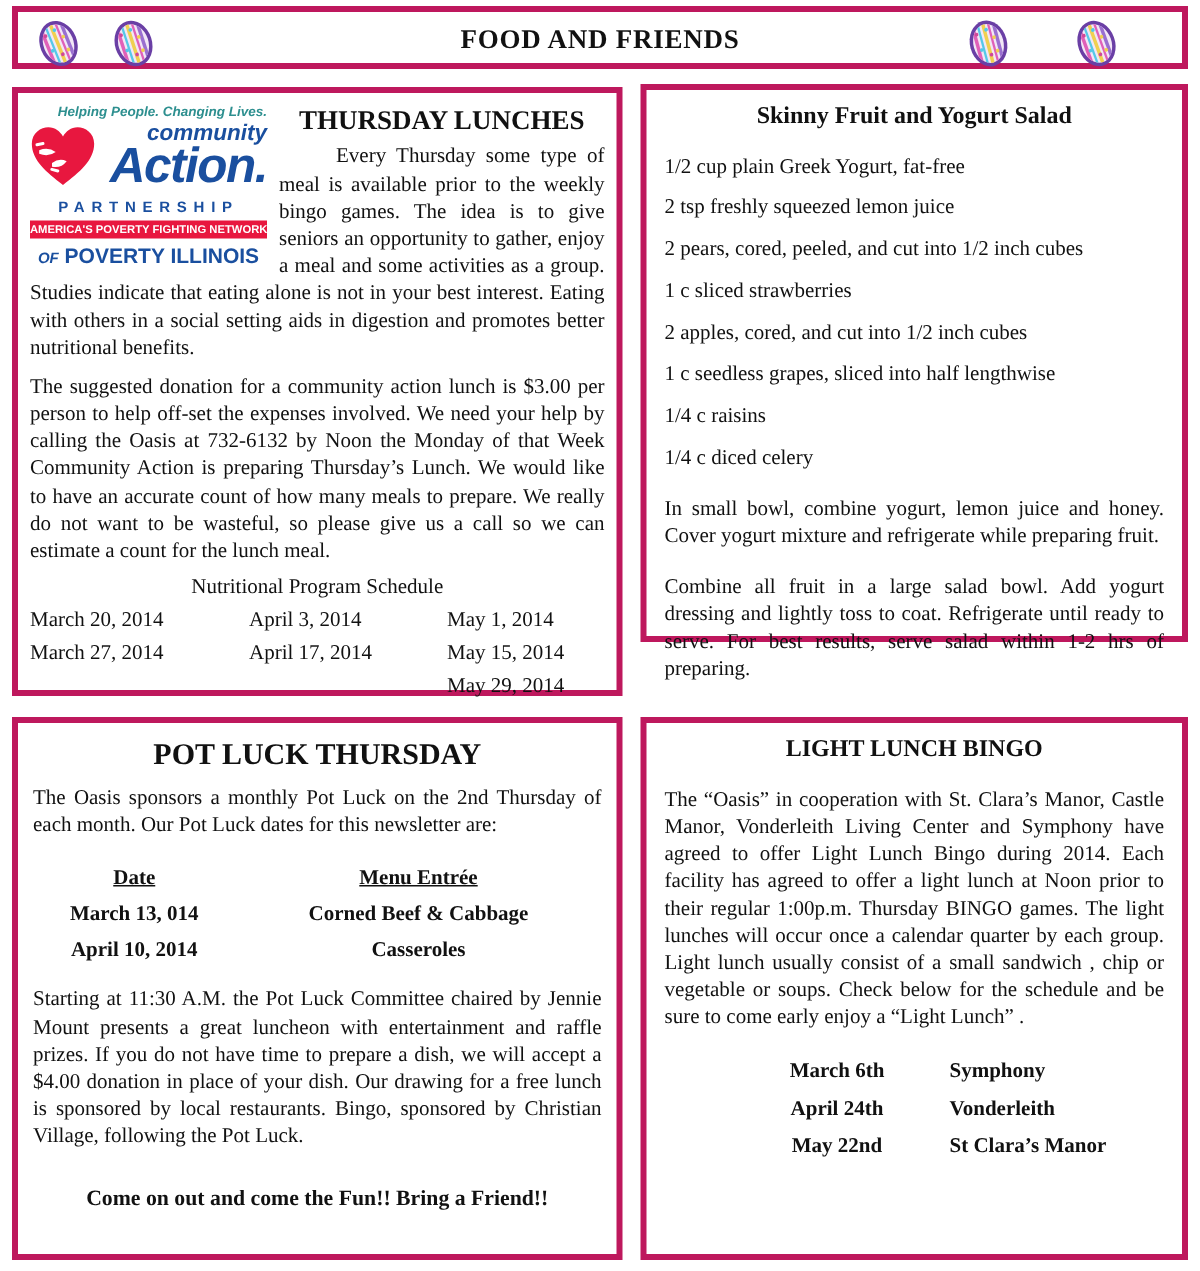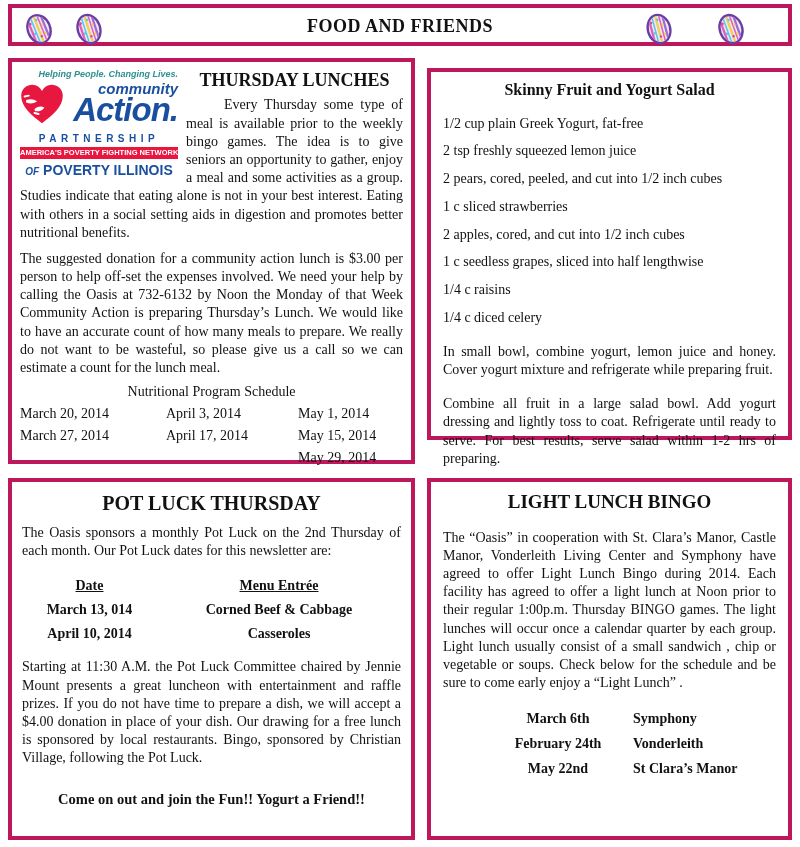--- a/index.html
+++ b/index.html
@@ -38,42 +38,42 @@
   .ca-central{color:#1a4f9f;font-weight:bold;font-size:14px;text-align:center;
               margin-top:2px;white-space:nowrap;}
   .ca-central .of{font-size:10px;font-style:italic;}
   .tl-p1{text-indent:38px;margin:0 0 8px 0;font-family:Liberation Serif, serif;}
   .tl-p2{margin:0 0 6px 0;}
   .nps-title{text-align:center;margin:4px 0 2px 0;}
   .nps-row{display:grid;grid-template-columns:146px 132px 1fr;text-align:left;
            line-height:22px;}
 
   
-  .rc{left:427px;top:68px;width:365px;height:372px;}
+  .rc{left:427px;top:56px;width:365px;height:372px;}
   .rc .content{padding:6px 12px;}
   .rc-title{font-size:16px;margin-bottom:14px;}
   .rc-ing{text-align:left;margin-bottom:9.5px;}
   .rc-step{margin-top:16px;}
 
   
   .pl{left:8px;top:478px;width:407px;height:362px;}
   .pl .content{padding:6px 10px;}
   .pl-title{font-size:20px;margin-bottom:8px;}
   .pl-intro{margin:0 0 14px 0;}
   .pl-table{margin:8px 0 12px 0;font-weight:bold;}
   .pl-row{display:grid;grid-template-columns:135px 1fr;text-align:center;
           line-height:24px;}
   .pl-head span{text-decoration:underline;}
   .pl-para{margin:10px 0 0 0;}
   .pl-footer{text-align:center;font-weight:bold;margin-top:22px;font-size:14.5px;}
 
   
   .lb{left:427px;top:478px;width:365px;height:362px;}
   .lb .content{padding:6px 12px;}
-  .lb-title{font-size:19px;margin-bottom:10px;}
+  .lb-title{font-size:16px;margin-bottom:10px;}
   .lb-sched-title{text-align:center;font-weight:bold;margin:14px 0 4px 0;}
   .ll-row{display:grid;grid-template-columns:150px 1fr;padding-left:40px;
           font-weight:bold;line-height:25px;}
   .ll-row .ll-date{text-align:center;}
   .ll-row .ll-name{text-align:left;}
 </style>
 </head>
 <body>
 
 <div class="page">
@@ -259,34 +259,34 @@
         <div class="pl-row">
           <span>March 13, 014</span>
           <span>Corned Beef &amp; Cabbage</span>
         </div>
         <div class="pl-row">
           <span>April 10, 2014</span>
           <span>Casseroles</span>
         </div>
       </div>
       <p class="pl-para">Starting at 11:30 A.M. the Pot Luck Committee chaired by Jennie Mount presents a great luncheon with entertainment and raffle prizes.  If you do not have time to prepare a dish, we will accept a $4.00 donation in place of your dish.  Our drawing for a free lunch is sponsored by local restaurants.  Bingo, sponsored by Christian Village, following the Pot Luck.</p>
-      <div class="pl-footer">Come on out and join the Fun!!  Yogurt a Friend!!</div>
+      <div class="pl-footer">Come on out and come the Fun!!  Bring a Friend!!</div>
     </div>
   </div>
 
   <div class="box lb">
     <div class="content">
       <div class="box-title lb-title">LIGHT LUNCH BINGO</div>
       <p>The “Oasis” in cooperation with St. Clara’s Manor,  Castle Manor, Vonderleith Living Center and Symphony have agreed to offer Light Lunch Bingo during 2014.  Each facility has agreed to offer a light lunch at Noon prior to their regular 1:00p.m. Thursday  BINGO games.  The light lunches will occur once a calendar quarter by each group.  Light lunch usually consist of a small    sandwich , chip or vegetable or soups.  Check below for the schedule and be sure to come early enjoy a “Light Lunch” .</p>
       <div class="ll-row">
         <span class="ll-date">March 6th</span>
         <span class="ll-name">Symphony</span>
       </div>
       <div class="ll-row">
-        <span class="ll-date">February 24th</span>
+        <span class="ll-date">April 24th</span>
         <span class="ll-name">Vonderleith</span>
       </div>
       <div class="ll-row">
         <span class="ll-date">May 22nd</span>
         <span class="ll-name">St Clara’s Manor</span>
       </div>
     </div>
   </div>
 
 </div>

